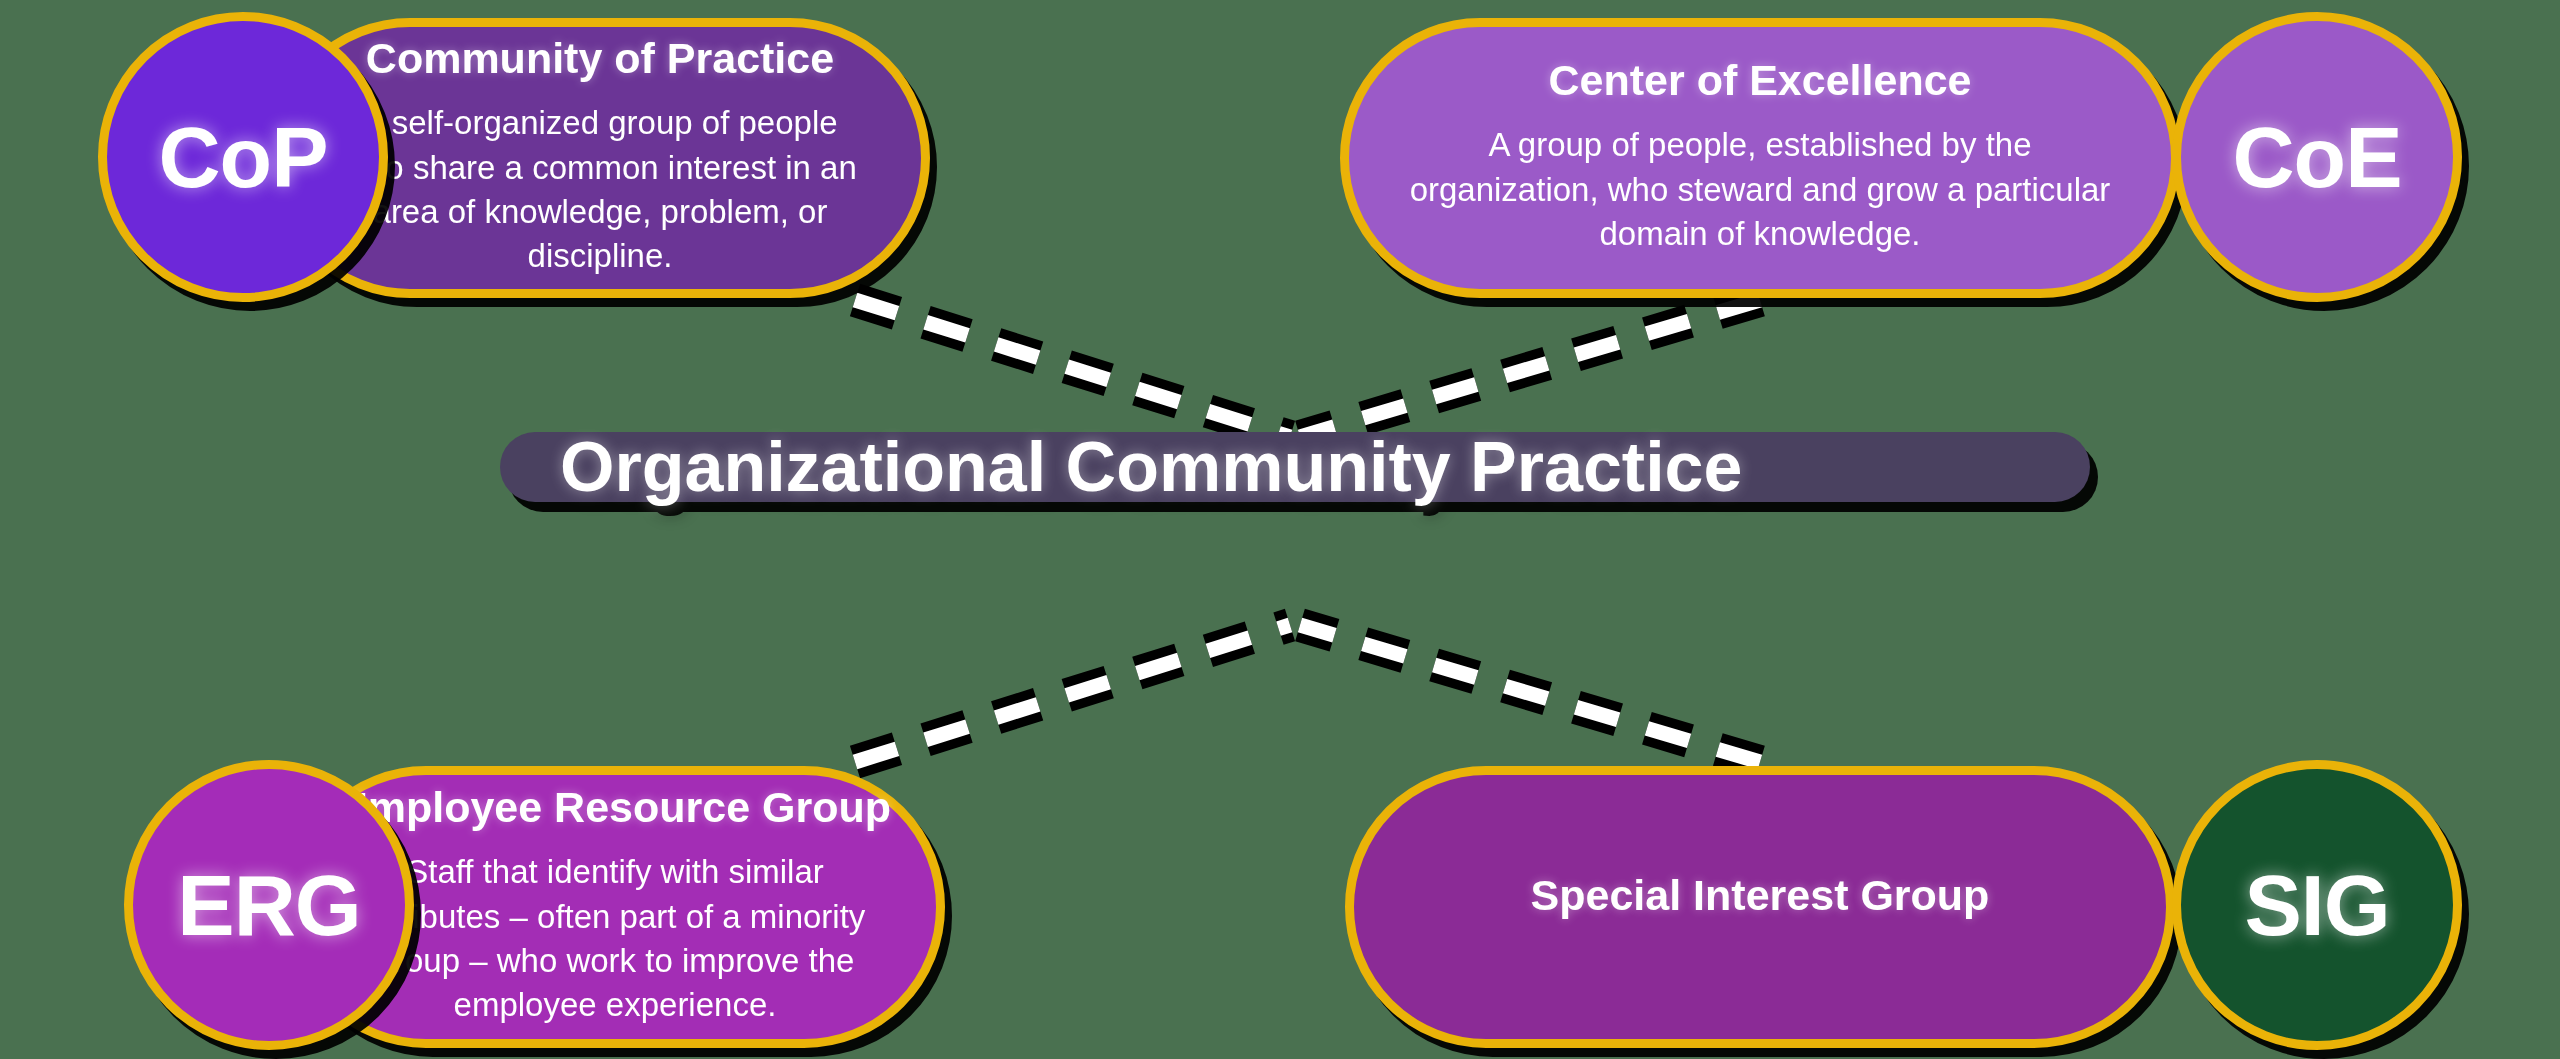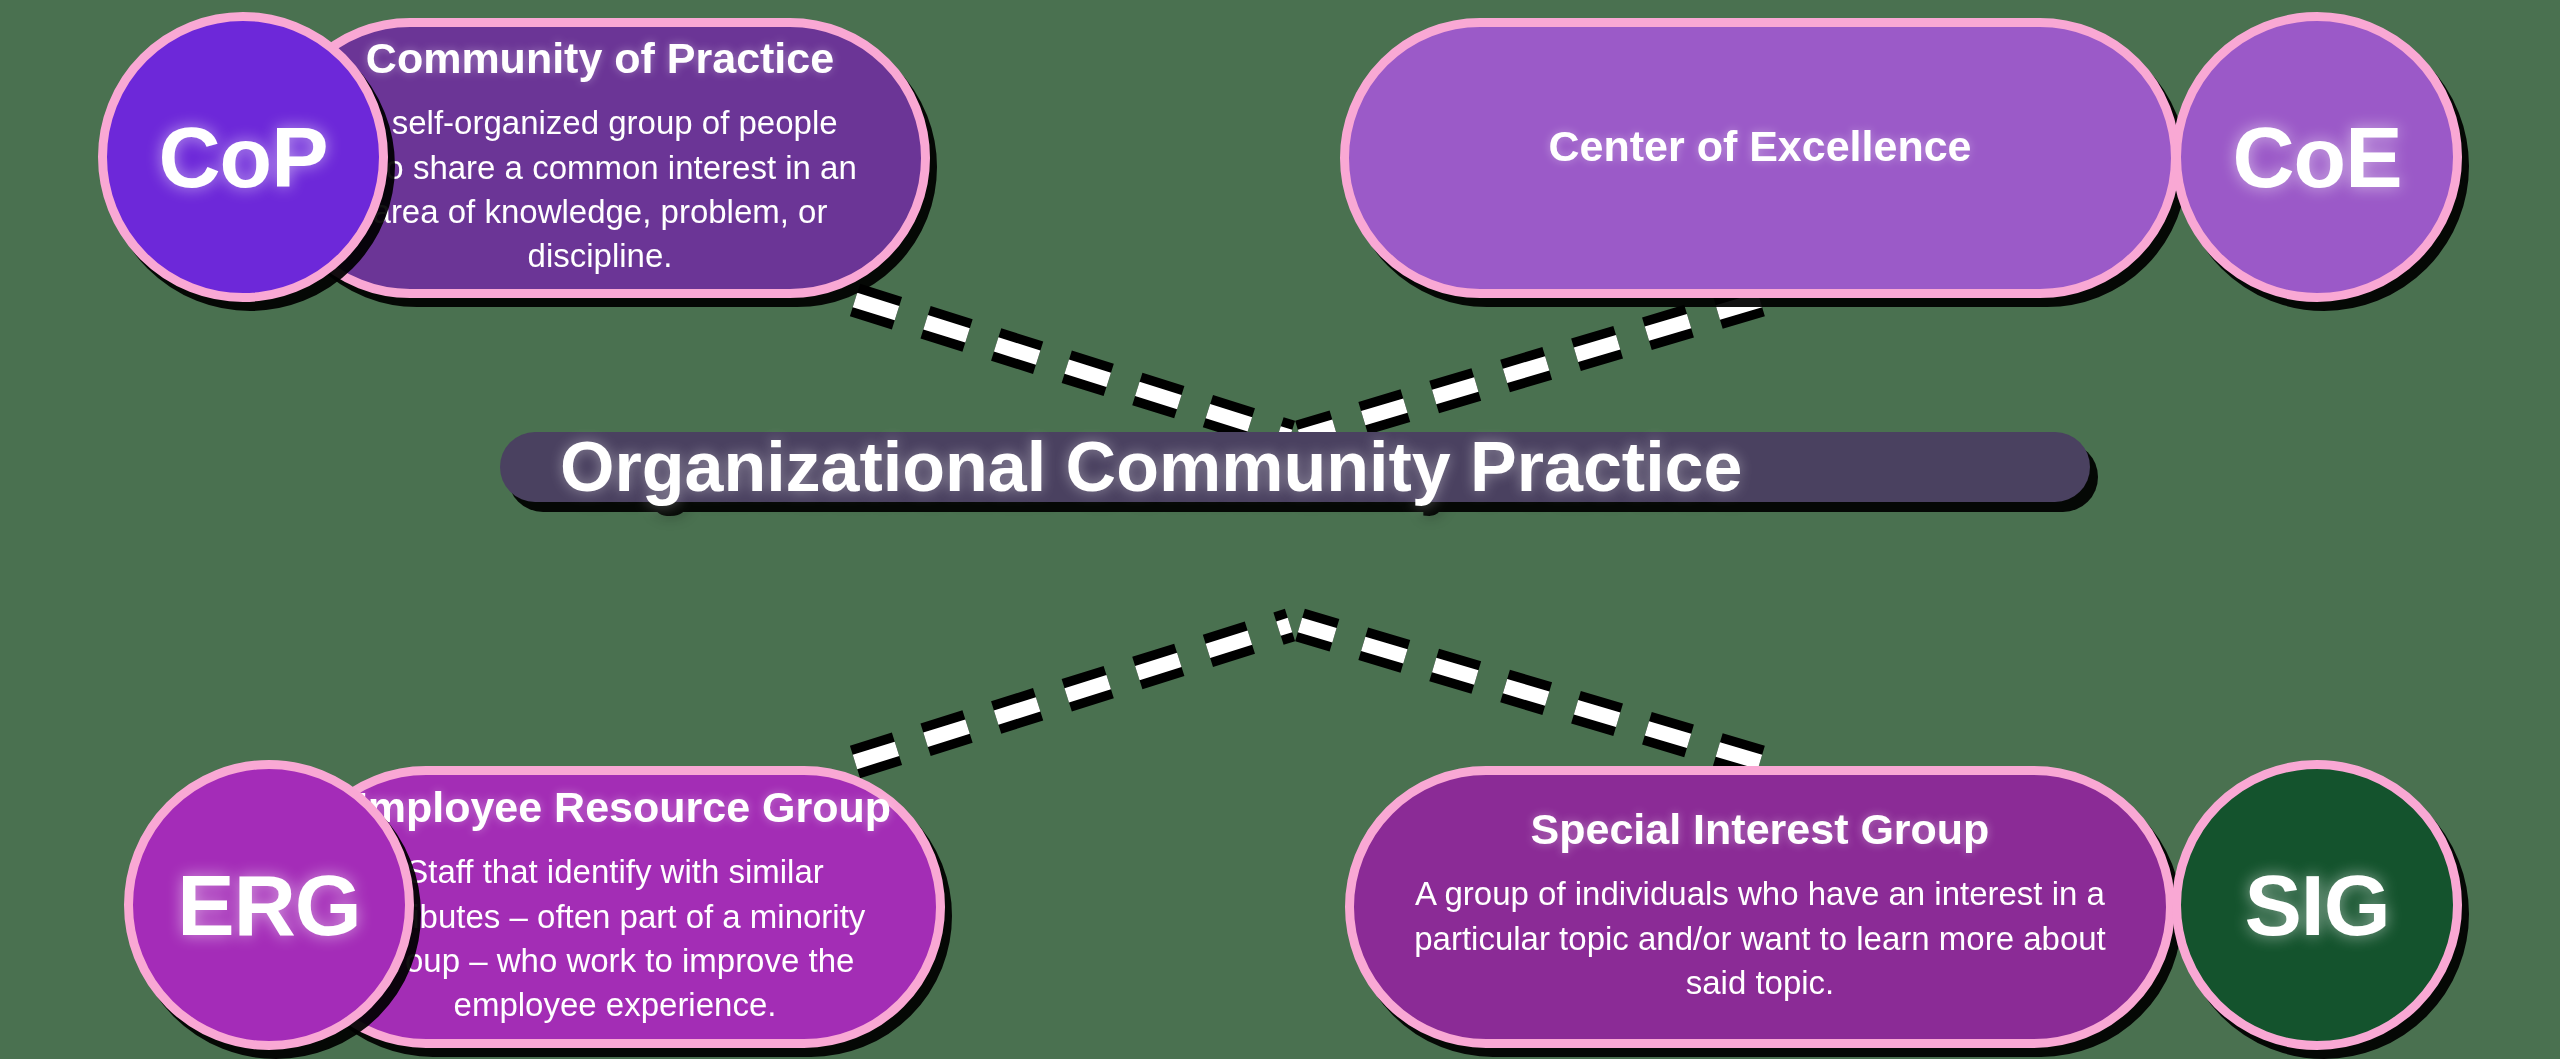--- a/index.html
+++ b/index.html
@@ -19,21 +19,21 @@
   
   .node{
     position:absolute;
     box-sizing:border-box;
     z-index:3;
     filter:drop-shadow(7px 9px 0 rgba(0,0,0,0.93));
   }
   .node .shell{
     width:100%;height:100%;
     box-sizing:border-box;
-    border:9px solid #f9a8d4;
+    border:9px solid #eab308;
     display:flex;flex-direction:column;
     align-items:center;justify-content:center;
     text-align:center;
   }
 
   
   .badge{z-index:4;}
   .badge .shell{border-radius:50%;}
   .badge-text{
     color:#ffffff;
@@ -134,20 +134,21 @@
 
   <div class="node badge" style="left:2172px;top:12px;width:290px;height:290px;">
     <div class="shell" style="background:#9b59c8;">
       <span class="badge-text">CoE</span>
     </div>
   </div>
 
   <div class="node card" style="left:1340px;top:18px;width:840px;height:280px;">
     <div class="shell" style="background:#9b5ac8;">
       <div class="card-title">Center of Excellence</div>
+      <div class="card-body">A group of people, established by the organization, who steward and grow a particular domain of knowledge.</div>
     </div>
   </div>
 
   <div id="banner" style="left:500px;top:432px;width:1590px;height:195px;">
     <div class="shell">
       <span class="banner-text">Organizational Community Practice</span>
     </div>
   </div>
 
   <div class="node badge" style="left:124px;top:760px;width:290px;height:290px;">
@@ -165,17 +166,16 @@
 
   <div class="node badge" style="left:2172px;top:760px;width:290px;height:290px;">
     <div class="shell" style="background:#14532d;">
       <span class="badge-text">SIG</span>
     </div>
   </div>
 
   <div class="node card" style="left:1345px;top:766px;width:830px;height:282px;">
     <div class="shell" style="background:#8b2b96;">
       <div class="card-title">Special Interest Group</div>
-      <div class="card-body">A group of individuals who have an interest in a particular topic and/or want to learn more about said topic.</div>
     </div>
   </div>
 
 </div>
 
 </body></html>

